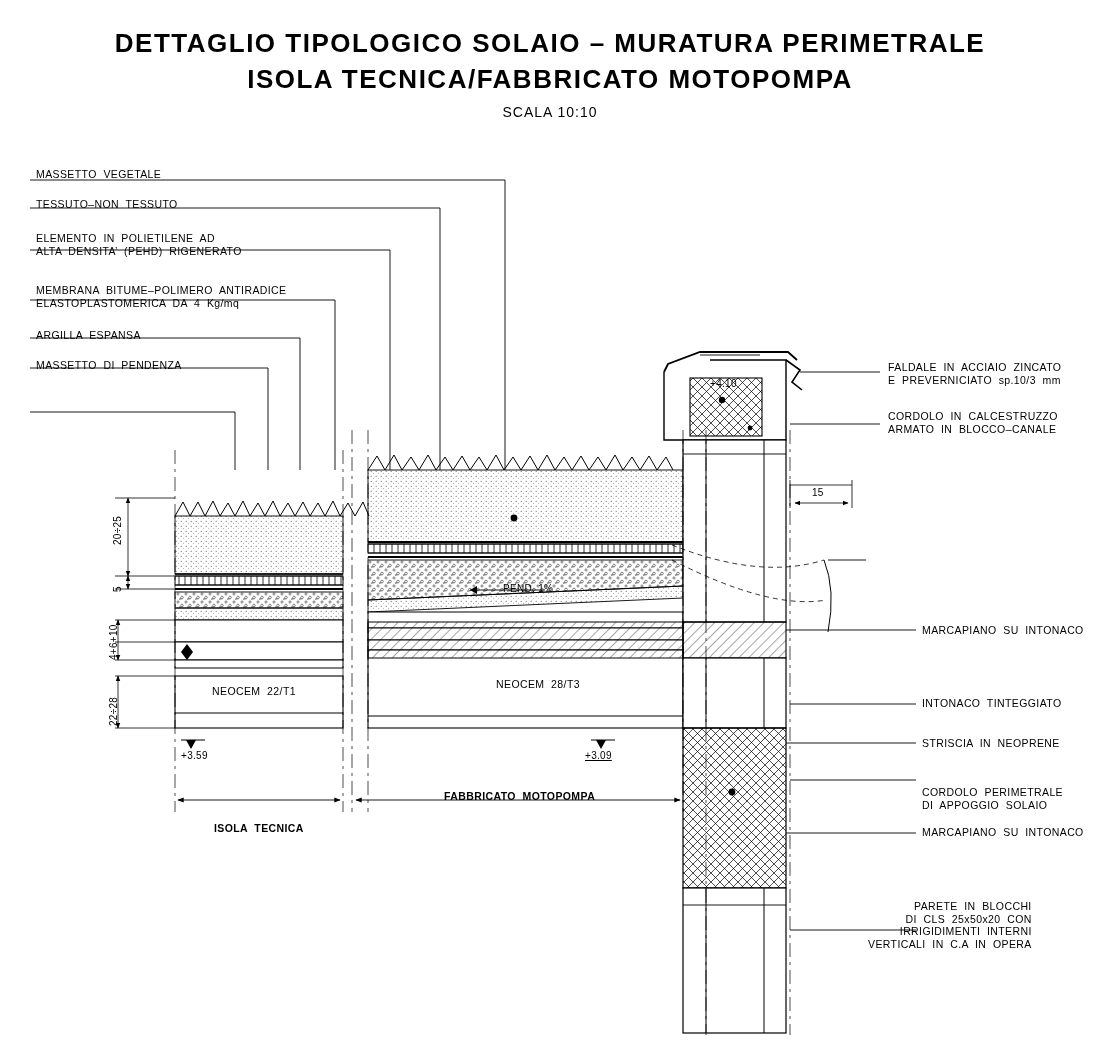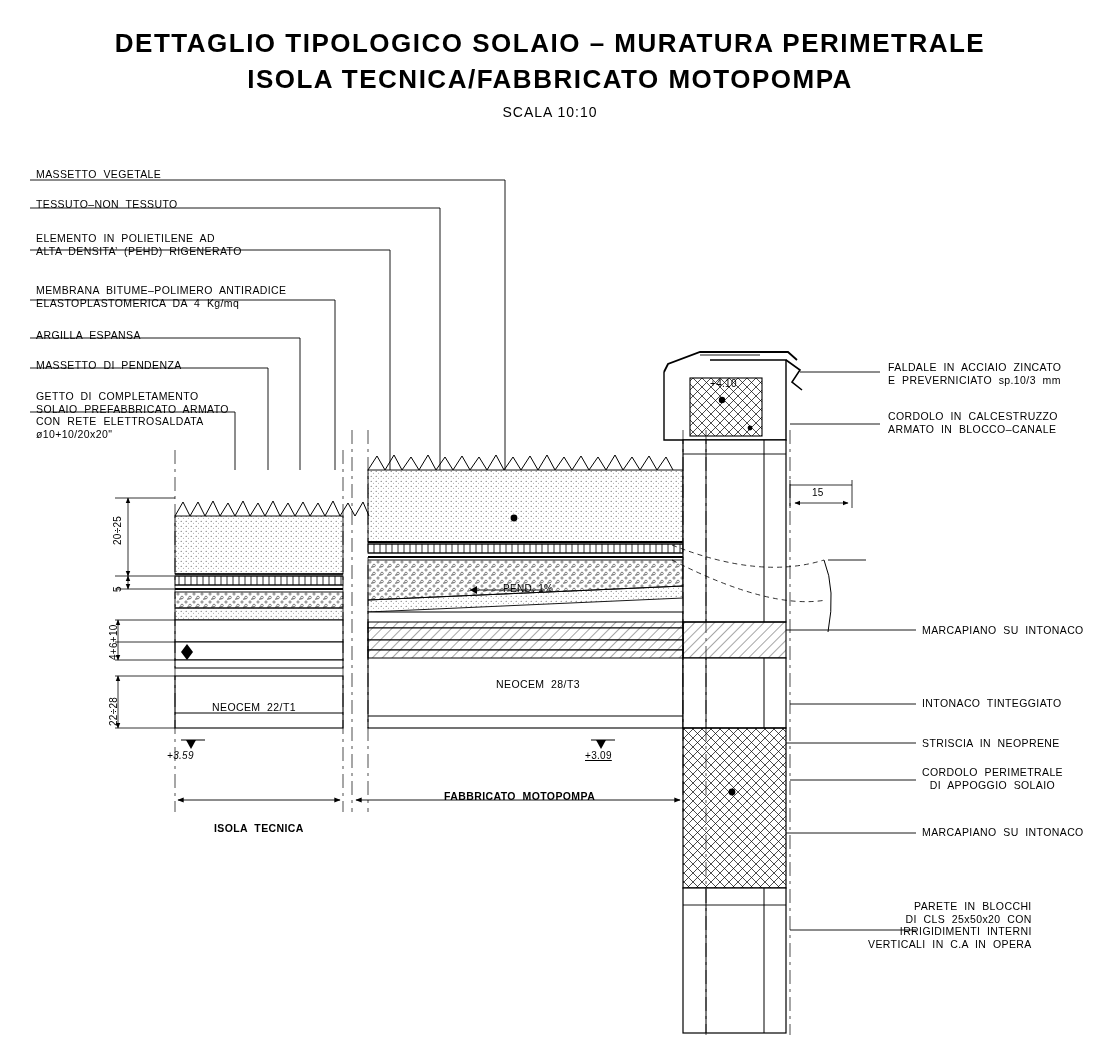--- a/index.html
+++ b/index.html
@@ -219,48 +219,44 @@
   </svg>
 
   <div class="lbl" style="left:36px;top:168px;">MASSETTO  VEGETALE</div>
   <div class="lbl" style="left:36px;top:198px;">TESSUTO–NON  TESSUTO</div>
   <div class="lbl" style="left:36px;top:232px;">ELEMENTO  IN  POLIETILENE  AD
 ALTA  DENSITA’  (PEHD)  RIGENERATO</div>
   <div class="lbl" style="left:36px;top:284px;">MEMBRANA  BITUME–POLIMERO  ANTIRADICE
 ELASTOPLASTOMERICA  DA  4  Kg/mq</div>
   <div class="lbl" style="left:36px;top:329px;">ARGILLA  ESPANSA</div>
   <div class="lbl" style="left:36px;top:359px;">MASSETTO  DI  PENDENZA</div>
-  <div class="lbl" style="left:36px;top:390px;">GETTO  DI  COMPLETAMENTO
-SOLAIO  PREFABBRICATO  ARMATO
-CON  RETE  ELETTROSALDATA
-ø10+10/20x20"</div>
 
   <div class="lbl" style="left:888px;top:361px;">FALDALE  IN  ACCIAIO  ZINCATO
 E  PREVERNICIATO  sp.10/3  mm</div>
   <div class="lbl" style="left:888px;top:410px;">CORDOLO  IN  CALCESTRUZZO
 ARMATO  IN  BLOCCO–CANALE</div>
   <div class="lbl" style="left:922px;top:624px;">MARCAPIANO  SU  INTONACO</div>
   <div class="lbl" style="left:922px;top:697px;">INTONACO  TINTEGGIATO</div>
   <div class="lbl" style="left:922px;top:737px;">STRISCIA  IN  NEOPRENE</div>
-  <div class="lbl" style="left:922px;top:766px;text-align:center;">CORDOLO  PERIMETRALE
+  <div class="lbl" style="left:922px;top:786px;">CORDOLO  PERIMETRALE
 DI  APPOGGIO  SOLAIO</div>
   <div class="lbl" style="left:922px;top:826px;">MARCAPIANO  SU  INTONACO</div>
   <div class="lbl" style="left:868px;top:900px;text-align:right;">PARETE  IN  BLOCCHI
 DI  CLS  25x50x20  CON
 IRRIGIDIMENTI  INTERNI
 VERTICALI  IN  C.A  IN  OPERA</div>
 
   <div class="vdim" style="left:112px;top:545px;">20÷25</div>
   <div class="vdim" style="left:112px;top:592px;">5</div>
   <div class="vdim" style="left:108px;top:660px;">4+6+10</div>
   <div class="vdim" style="left:108px;top:726px;">22÷28</div>
   <div class="dim" style="left:812px;top:487px;">15</div>
   <div class="dim" style="left:710px;top:338px;margin-top:40px;">+4.10</div>
-  <div class="dim" style="left:167px;top:750px;font-style:italic;">+3.59</div>
+  <div class="dim" style="left:181px;top:750px;">+3.59</div>
   <div class="dim" style="left:585px;top:750px;text-decoration:underline;">+3.09</div>
   <div class="dim" style="left:503px;top:583px;">PEND. 1%</div>
 
-  <div class="lbl" style="left:212px;top:685px;margin-top:16px;">NEOCEM  22/T1</div>
+  <div class="lbl" style="left:212px;top:685px;">NEOCEM  22/T1</div>
   <div class="lbl" style="left:468px;top:678px;margin-left:28px;">NEOCEM  28/T3</div>
   <div class="lbl bold" style="left:214px;top:790px;margin-top:32px;">ISOLA  TECNICA</div>
   <div class="lbl bold" style="left:444px;top:790px;">FABBRICATO  MOTOPOMPA</div>
 
 </div>
 
 </body></html>

